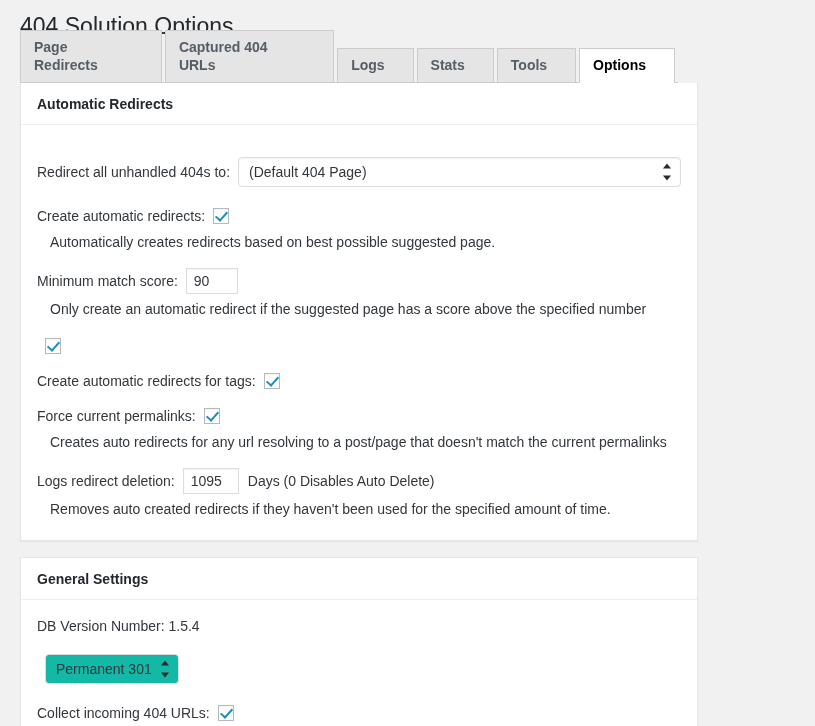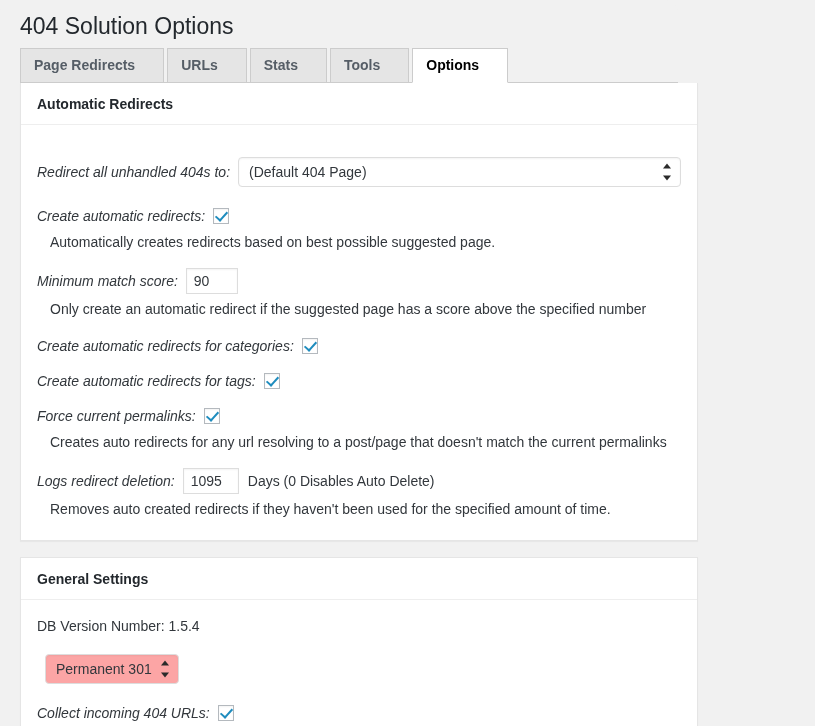--- a/index.html
+++ b/index.html
@@ -89,21 +89,21 @@
   
   .row {
     display: flex;
     align-items: center;
     min-height: 22px;
     margin-bottom: 5px;
     font-size: 14px;
     line-height: 20px;
     color: #32373c;
   }
-  .row .lbl { white-space: nowrap; font-style: italic; }
+  .row .lbl { white-space: nowrap; }
   .row-gap { margin-top: 16px; }
   .desc {
     font-size: 14px;
     line-height: 20px;
     color: #32373c;
     padding-left: 13px;
     margin-bottom: 3px;
   }
   .spacer-8 { height: 8px; }
   .spacer-12 { height: 13px; }
@@ -163,21 +163,21 @@
     bottom: 0;
     border-top: 5px solid #2b2b2b;
   }
   select.small-select {
     margin-left: 8px;
     height: 30px;
     padding: 2px 26px 2px 10px;
     font-family: "Liberation Sans", sans-serif;
     font-size: 14px;
     color: #32373c;
-    background: #fca5a5;
+    background: #14b8a6;
     border: 1px solid #ddd;
     border-radius: 4px;
     box-shadow: 0 1px 2px rgba(0,0,0,.05) inset;
     -webkit-appearance: none;
     appearance: none;
     outline: none;
   }
 
   input.num {
     margin-left: 8px;
@@ -222,21 +222,22 @@
 </style>
 </head>
 <body>
 
 <div id="page">
 
   <h1 class="page-title">404 Solution Options</h1>
 
   <nav class="tab-bar">
     <a class="tab">Page Redirects</a>
-    <a class="tab">URLs</a>
+    <a class="tab">Captured 404 URLs</a>
+    <a class="tab">Logs</a>
     <a class="tab">Stats</a>
     <a class="tab">Tools</a>
     <a class="tab active">Options</a>
   </nav>
 
   <section class="panel">
     <div class="panel-header">Automatic Redirects</div>
     <div class="panel-body">
 
       <div class="row row-gap">
@@ -264,21 +265,20 @@
 
       <div class="row">
         <span class="lbl">Minimum match score:</span>
         <input class="num w-score" type="text" value="90" style="">
       </div>
       <div class="desc">Only create an automatic redirect if the suggested page has a score above the specified number</div>
 
       <div class="spacer-12"></div>
 
       <div class="row">
-        <span class="lbl">Create automatic redirects for categories:</span>
         <span class="cb checked"></span>
       </div>
 
       <div class="spacer-8"></div>
 
       <div class="row">
         <span class="lbl">Create automatic redirects for tags:</span>
         <span class="cb checked"></span>
       </div>
 

